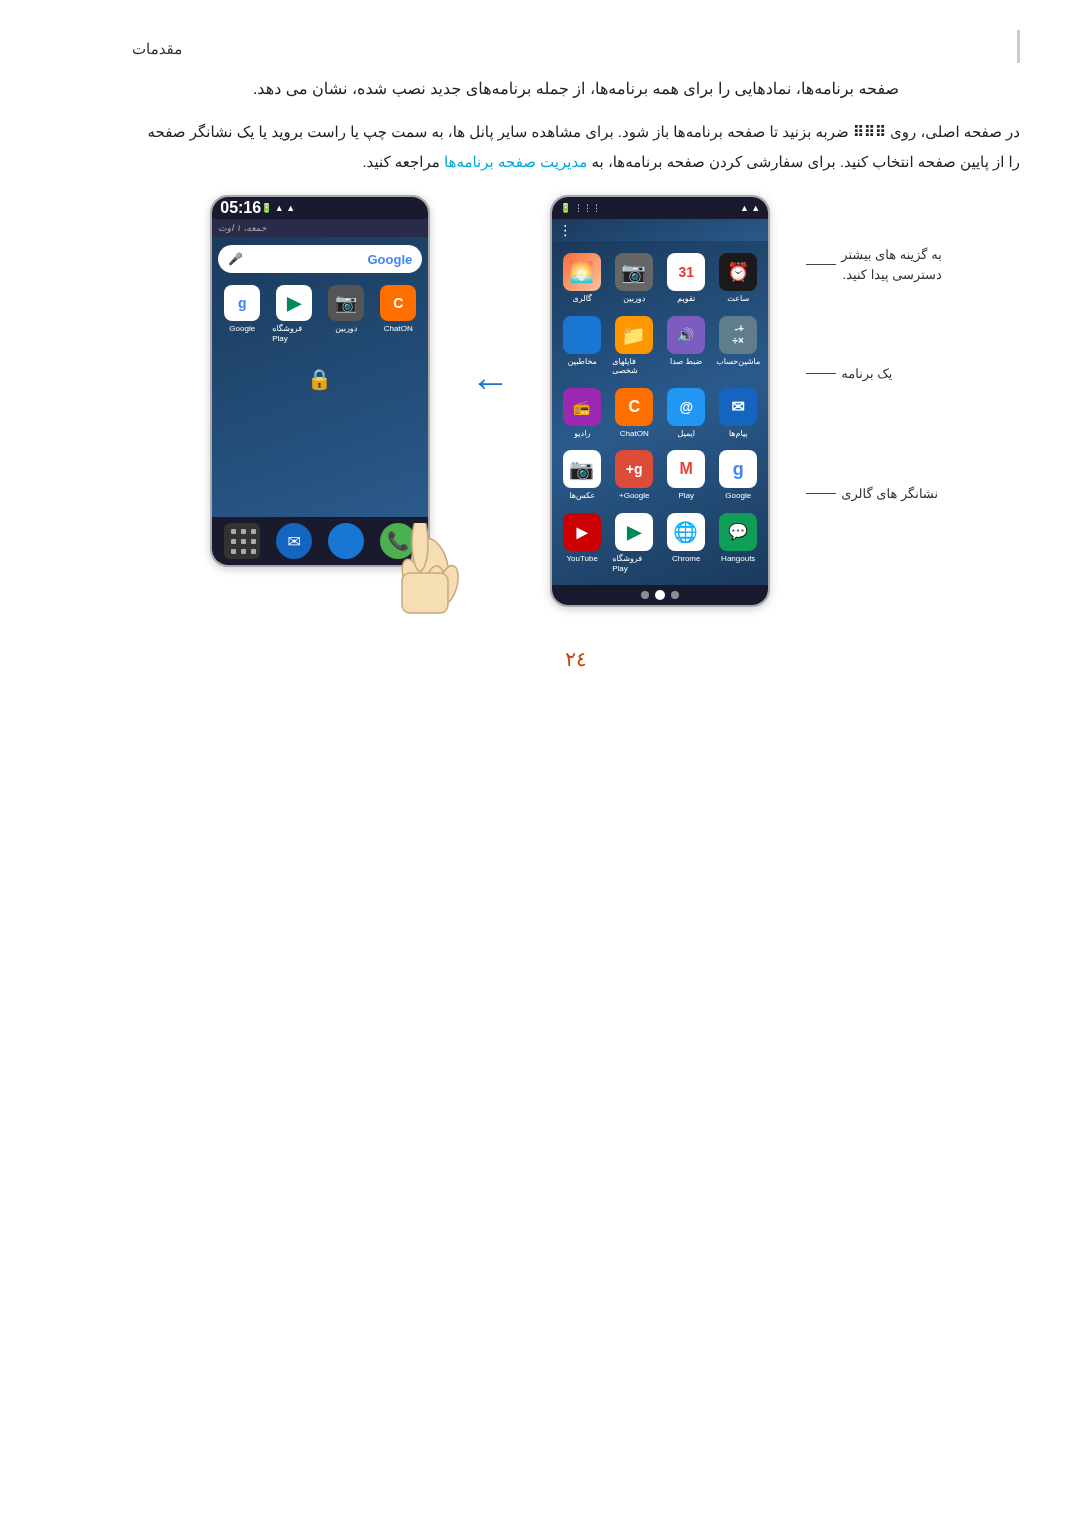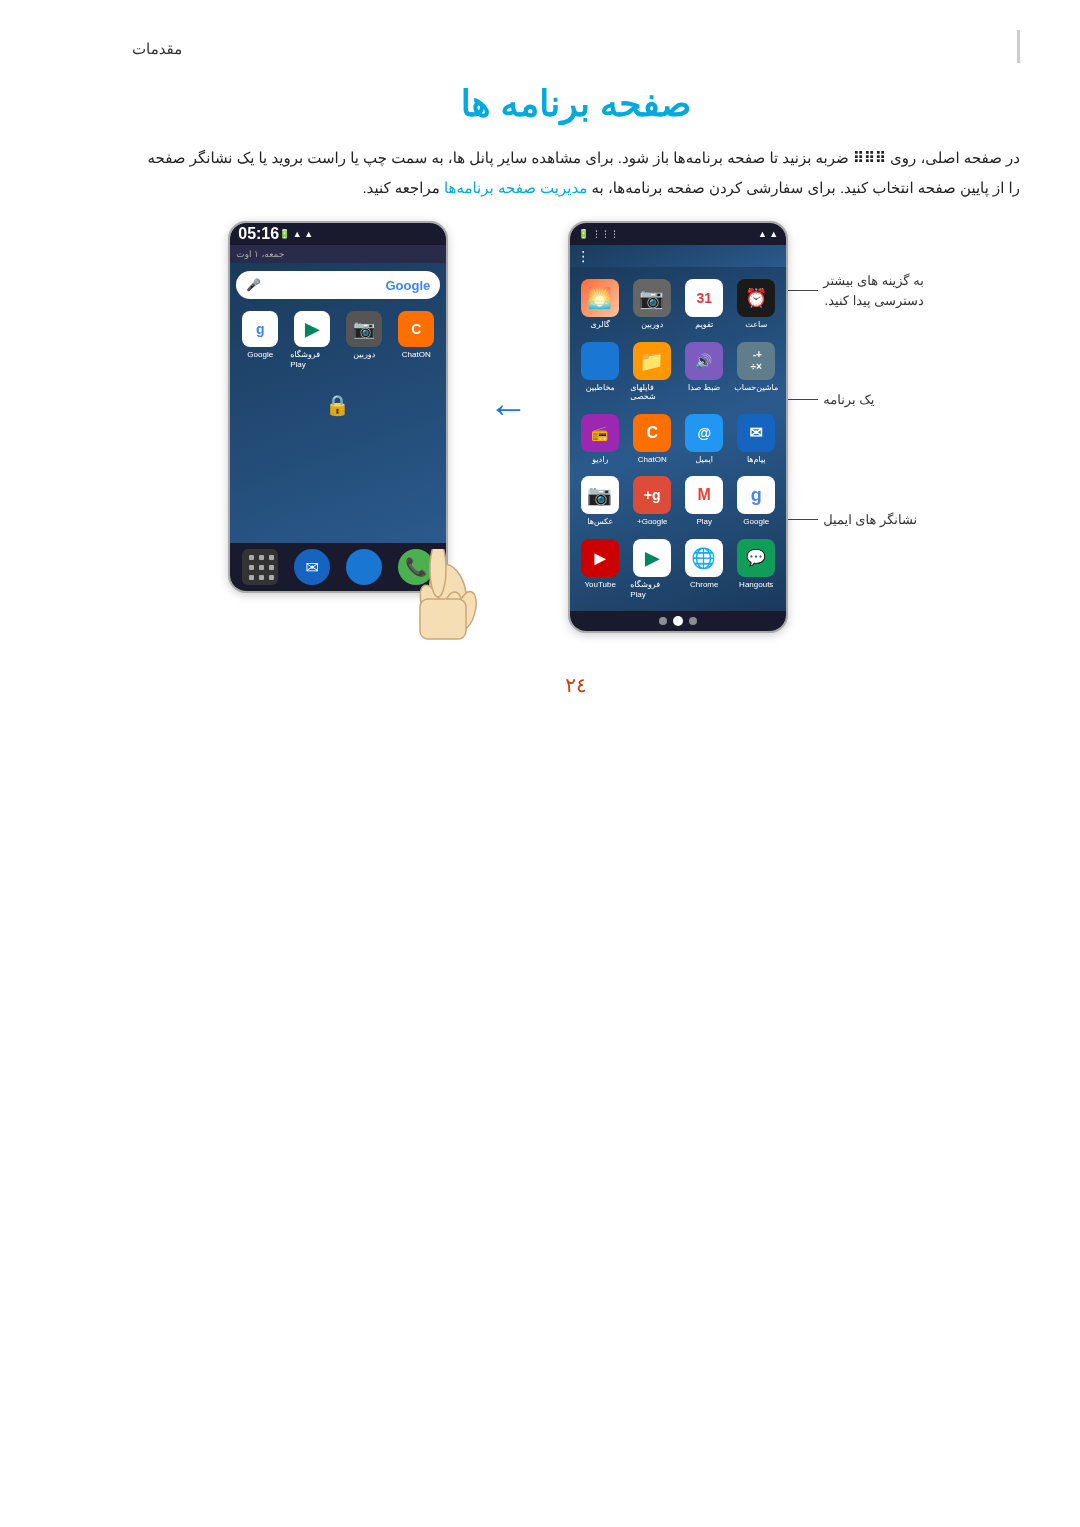--- a/index.html
+++ b/index.html
@@ -220,20 +220,21 @@
 
     .right-phone-top-bar {
       background: #2a2a4a;
       height: 18px;
       display: flex;
       align-items: center;
       justify-content: flex-end;
       padding: 0 6px;
       font-size: 9px;
       color: #aaa;
+      font-style: italic;
     }
 
     .right-phone-home {
       background: linear-gradient(160deg, #1a3a5c, #2a5a8c);
       padding: 8px 6px;
       min-height: 280px;
     }
 
     .google-bar {
       background: #fff;
@@ -333,44 +334,43 @@
     }
 
     .ann-group {
       display: flex;
       align-items: center;
       font-size: 13px;
       color: #333;
       line-height: 1.5;
       direction: rtl;
       justify-content: flex-end;
+      padding-left: 36px;
     }
 
     .ann-line-h {
       width: 30px;
       height: 1px;
       background: #444;
       margin-right: 5px;
       flex-shrink: 0;
     }
 
   </style>
 </head>
 <body>
 
 <div class="page-container">
 
   <div class="top-header">
     <span>مقدمات</span>
   </div>
 
-  <div class="page-title">
-    <h1>صفحه برنامه ها</h1>
-  </div>
-
+
+  <p class="main-desc">صفحه برنامه‌ها، نمادهایی را برای همه برنامه‌ها، از جمله برنامه‌های جدید نصب شده، نشان می دهد.</p>
 
   <div class="sub-desc">
     <span>
       در صفحه اصلی، روی <strong>⠿⠿⠿</strong> ضربه بزنید تا صفحه برنامه‌ها باز شود. برای مشاهده سایر پانل ها، به سمت چپ یا راست بروید یا یک نشانگر صفحه را از پایین صفحه انتخاب کنید. برای سفارشی کردن صفحه برنامه‌ها، به <span class="link-text">مدیریت صفحه برنامه‌ها</span> مراجعه کنید.
     </span>
   </div>
 
   <div class="diagrams-row">
 
     <div class="left-section">
@@ -381,21 +381,21 @@
           <span class="ann-text" style="text-align:right; font-size:13px; line-height:1.5;">به گزینه های بیشتر<br>دسترسی پیدا کنید.</span>
           <div class="ann-line-h"></div>
         </div>
 
         <div class="ann-group" style="margin-top: 80px;">
           <span class="ann-text" style="text-align:right; font-size:13px;">یک برنامه</span>
           <div class="ann-line-h"></div>
         </div>
 
         <div class="ann-group" style="margin-top: 100px;">
-          <span class="ann-text" style="text-align:right; font-size:13px;">نشانگر های ایمیل</span>
+          <span class="ann-text" style="text-align:right; font-size:13px;">نشانگر های گالری</span>
           <div class="ann-line-h"></div>
         </div>
       </div>
 
       <div class="phone-mockup">
 
         <div class="phone-status-bar">
           <span style="font-size:9px;">▲ ▲</span>
           <span style="font-size:9px;">⋮⋮⋮ 🔋</span>
         </div>

